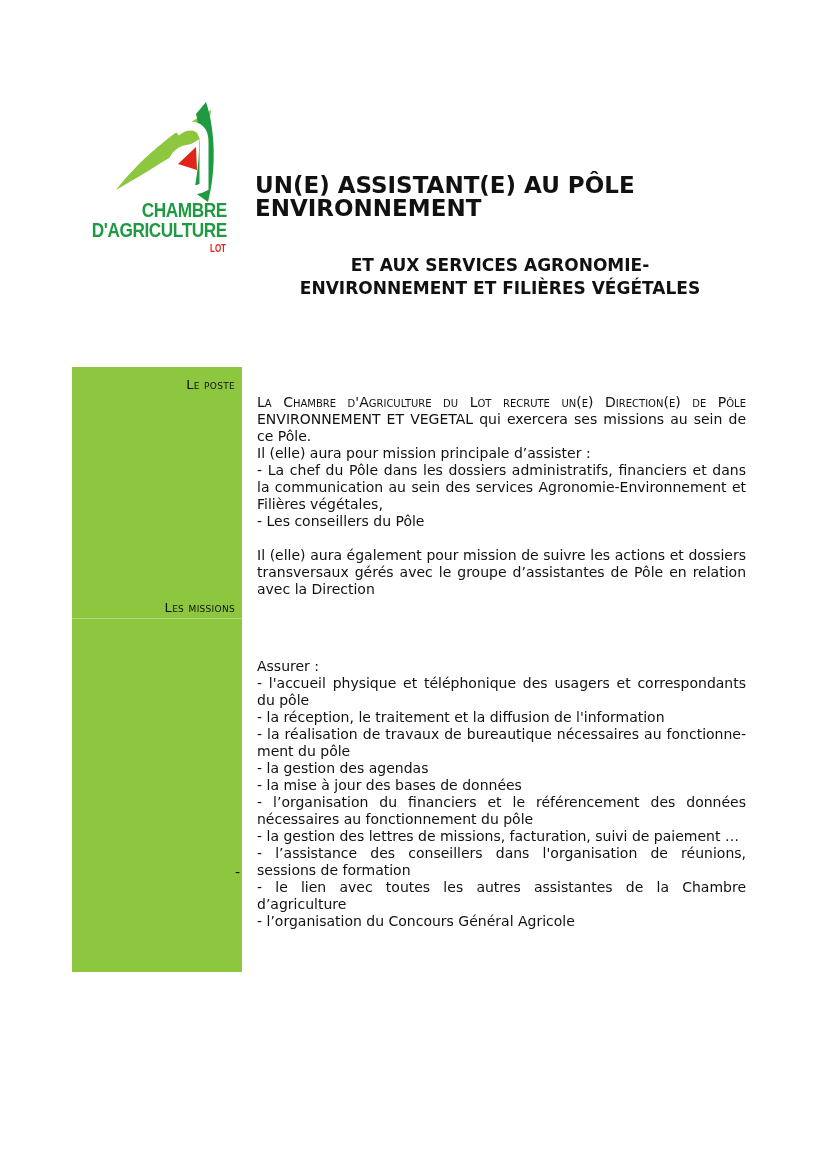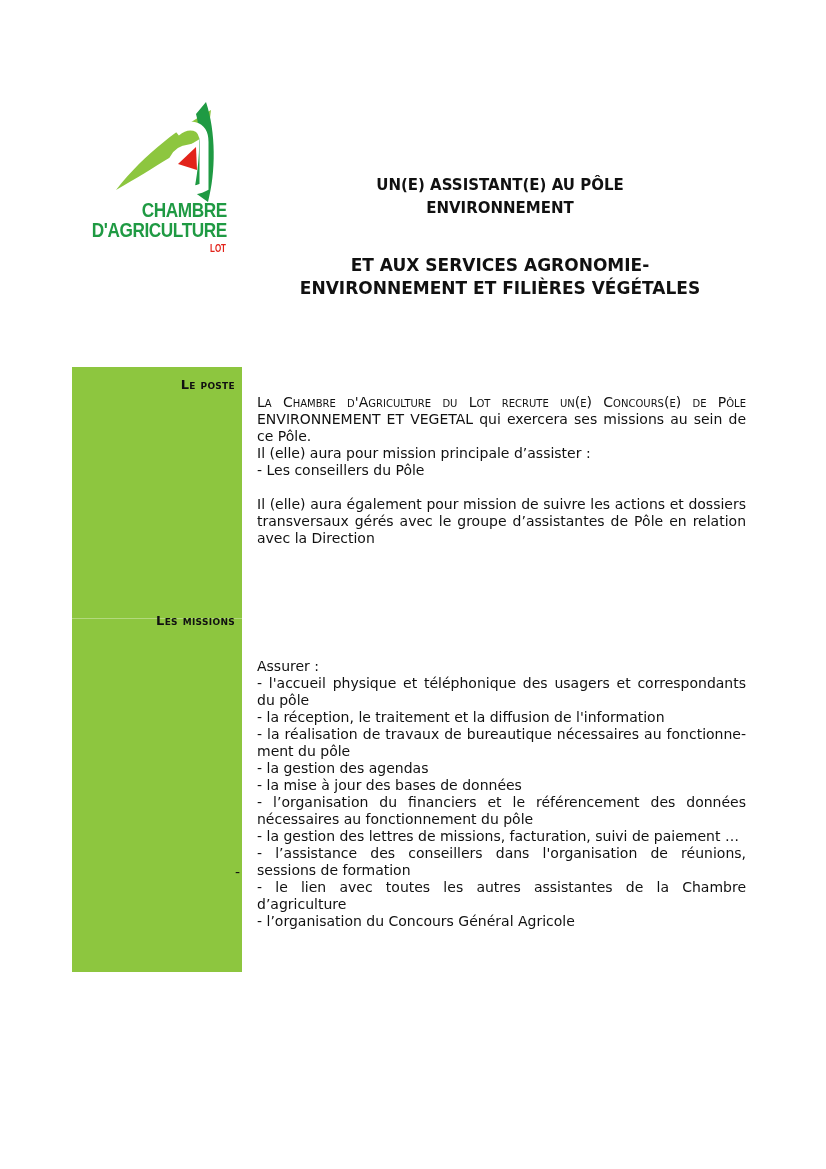--- a/index.html
+++ b/index.html
@@ -3,31 +3,31 @@
 <meta charset="utf-8">
 <style>
   html, body { margin: 0; padding: 0; background: #ffffff; }
   body { width: 826px; height: 1169px; position: relative; overflow: hidden; font-family: "DejaVu Sans", sans-serif; color: #111; }
   .logo { position: absolute; left: 76px; top: 92px; width: 165px; height: 175px; }
   .logo svg { position: absolute; left: 0; top: 0; }
   .logo-line1 { position: absolute; right: 14px; top: 106px; font-family: "Liberation Sans", sans-serif; font-weight: bold; font-size: 21px; color: #1f9a43; letter-spacing: -0.5px; transform: scaleX(0.82); transform-origin: right center; white-space: nowrap; }
   .logo-line2 { position: absolute; right: 14px; top: 126px; font-family: "Liberation Sans", sans-serif; font-weight: bold; font-size: 21px; color: #1f9a43; letter-spacing: -0.5px; transform: scaleX(0.82); transform-origin: right center; white-space: nowrap; }
   .logo-lot { position: absolute; right: 15px; top: 151px; font-family: "Liberation Sans", sans-serif; font-weight: bold; font-size: 10px; color: #e2231a; transform: scaleX(0.8); transform-origin: right center; }
 
-  .title-block { position: absolute; left: 255px; width: 490px; top: 174px; text-align: center; font-weight: bold; font-size: 15px; line-height: 23px; color: #111; }
+  .title-block { position: absolute; left: 255px; width: 490px; top: 174px; text-align: left; font-weight: bold; font-size: 23px; line-height: 23px; color: #111; }
   .title-block .t { display: block; }
   .subtitle-block { position: absolute; left: 250px; width: 500px; top: 254px; text-align: center; font-weight: bold; font-size: 17px; line-height: 23px; color: #111; }
   .subtitle-block .t { display: block; }
 
   .green-col { position: absolute; left: 72px; top: 367px; width: 170px; height: 605px; background: #8dc63f; }
   .divider { position: absolute; left: 72px; top: 618px; width: 170px; height: 1px; background: #b3d97d; }
 
-  .label { position: absolute; right: calc(826px - 235px); font-weight: bold; font-size: 13px; font-variant: small-caps; letter-spacing: 0.3px; color: #111; white-space: nowrap; }
+  .label { position: absolute; right: calc(826px - 235px); font-weight: normal; font-size: 13px; font-variant: small-caps; letter-spacing: 0.3px; color: #111; white-space: nowrap; }
   .label-poste { top: 377px; }
-  .label-missions { top: 613px; }
+  .label-missions { top: 600px; }
 
   .stray-dash { position: absolute; left: 235px; top: 864px; font-size: 14px; color: #111; }
 
   .body-text { position: absolute; left: 257px; width: 489px; font-size: 14px; line-height: 17px; text-align: justify; color: #111; }
   .body-text p { margin: 0; }
   .body-text .sc { font-variant: small-caps; }
   .blank { height: 17px; }
   .poste-text { top: 394px; }
   .missions-text { top: 628px; margin-top: 30px; }
 </style>
@@ -59,22 +59,23 @@
   <span class="t">ENVIRONNEMENT ET FILIÈRES VÉGÉTALES</span>
 </div>
 
 <div class="green-col"></div>
 <div class="divider"></div>
 
 <div class="label label-poste">Le poste</div>
 <div class="label label-missions">Les missions</div>
 
 <div class="body-text poste-text">
-  <p><span class="sc">La Chambre d'Agriculture du Lot recrute un(e) Concours(e) de Pôle</span><span> ENVIRONNEMENT ET VEGETAL qui exercera ses missions au sein de ce Pôle.</span></p>
+  <p><span class="sc">La Chambre d'Agriculture du Lot recrute un(e) Direction(e) de Pôle</span><span> ENVIRONNEMENT ET VEGETAL qui exercera ses missions au sein de ce Pôle.</span></p>
   <p>Il (elle) aura pour mission principale d’assister :</p>
+  <p>- La chef du Pôle dans les dossiers administratifs, financiers et dans la communication au sein des services Agronomie-Environnement et Filières végétales,</p>
   <p>- Les conseillers du Pôle</p>
   <div class="blank"></div>
   <p>Il (elle) aura également pour mission de suivre les actions et dossiers transversaux gérés avec le groupe d’assistantes de Pôle en relation avec la Direction</p>
 </div>
 
 <div class="stray-dash">-</div>
 <div class="body-text missions-text">
   <p>Assurer :</p>
   <p>- l'accueil physique et téléphonique des usagers et correspondants du pôle</p>
   <p>- la réception, le traitement et la diffusion de l'information</p>

